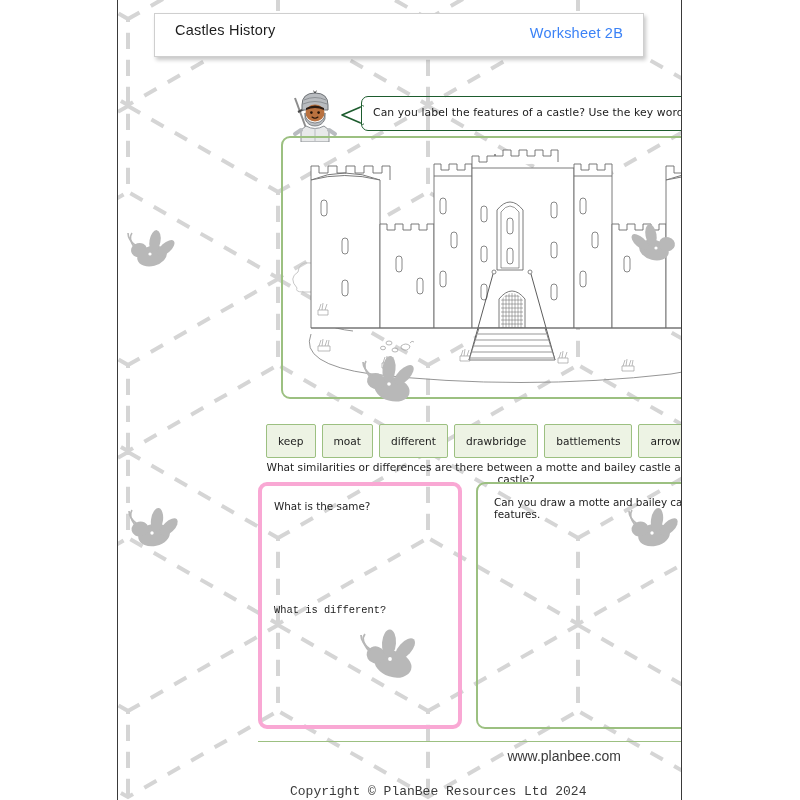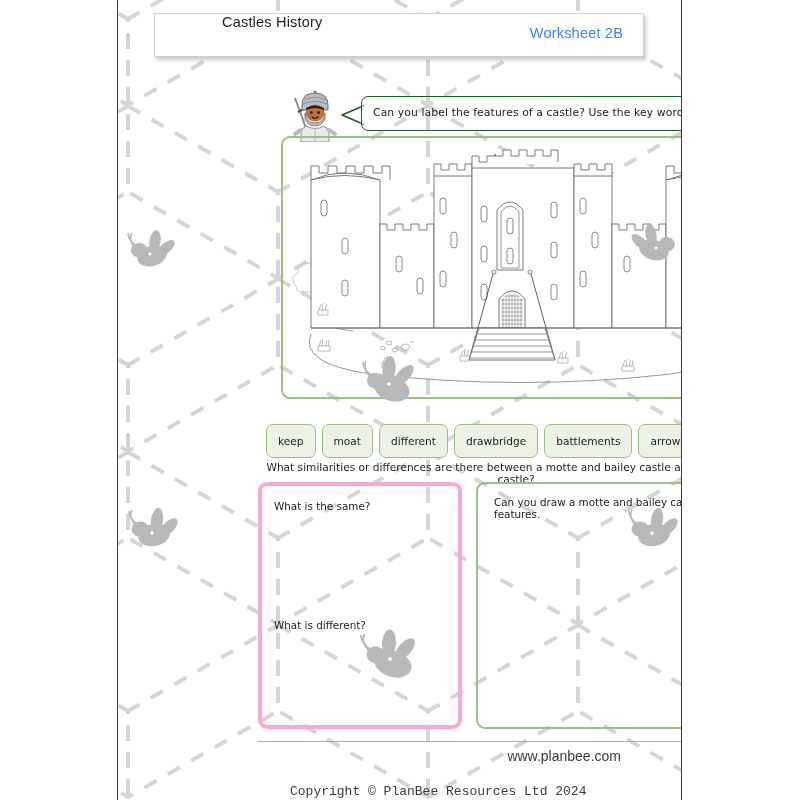--- a/index.html
+++ b/index.html
@@ -19,23 +19,22 @@
   
   .bee{position:absolute;pointer-events:none;}
   
   #headerbox{
     position:absolute;left:36px;top:13px;width:490px;height:44px;
     background:#fff;border:1px solid #cfcfcf;
     box-shadow:2px 3px 4px rgba(0,0,0,0.22);
     box-sizing:border-box;
   }
   #headerbox .h-title{
-    position:absolute;left:20px;top:0;font-size:14.5px;color:#1d1d1d;
+    position:absolute;left:20px;top:8px;font-size:14.5px;color:#1d1d1d;
     letter-spacing:.2px;
-    margin-left:47px;
   }
   #headerbox .h-right{
     position:absolute;right:20px;top:11px;font-size:14.5px;color:#3b82f6;
     letter-spacing:.2px;
   }
   
   #namerow{position:absolute;left:36px;top:70px;width:490px;height:20px;}
   .fieldlabel{font-size:11.5px;font-weight:bold;color:#111;}
   .ruleline{display:inline-block;border-bottom:1.4px solid #111;vertical-align:bottom;height:12px;}
   #nameWrap{position:absolute;left:20px;top:0;}
@@ -58,21 +57,21 @@
     border:2px solid #9cc081;border-radius:9px;background:transparent;
     box-sizing:border-box;
   }
   #castleArt{position:absolute;left:0;top:0;width:473px;height:263px;}
   
   #wordbank{
     position:absolute;left:148px;top:424px;width:500px;height:34px;
     display:flex;gap:6px;
   }
   .wordpill{
-    flex:0 0 auto;height:34px;border:1.6px solid #9cc081;border-radius:7px;
+    flex:0 0 auto;height:34px;border:1.6px solid #9cc081;border-radius:2px;
     background:#edf3e4;display:flex;align-items:center;justify-content:center;
     font-family:"DejaVu Sans", sans-serif;font-size:10.6px;color:#1c1c1c;
     padding:0 11px;box-sizing:border-box;
   }
   
   #compareQ{
     position:absolute;left:148px;top:461px;width:500px;text-align:center;
     font-family:"DejaVu Sans", sans-serif;font-size:10.6px;color:#1c1c1c;
   }
   
@@ -81,21 +80,21 @@
     border:4px solid #f9a8d4;border-radius:9px;box-sizing:border-box;
   }
   #panelRight{
     position:absolute;left:358px;top:482px;width:290px;height:247px;
     border:2px solid #9cc081;border-radius:9px;box-sizing:border-box;
   }
   .prompt{
     position:absolute;font-family:"DejaVu Sans", sans-serif;font-size:10.4px;color:#1c1c1c;
   }
   #promptSame{left:12px;top:14px;}
-  #promptDiff{left:12px;top:133px;}
+  #promptDiff{left:12px;top:118px;font-family:Liberation Mono, monospace;}
   #promptDraw{left:16px;top:12px;}
   
   #footRule{position:absolute;left:140px;top:741px;width:508px;height:1px;background:#9cc081;}
   #footLeft{position:absolute;left:172px;top:784px;font-family:Liberation Mono, monospace;font-size:13px;color:#3a3a3a;}
   #footRight{position:absolute;right:60px;top:748px;font-family:Liberation Sans, sans-serif;font-size:14px;color:#3a3a3a;}
 </style>
 </head>
 <body>
 
 <div id="page">

